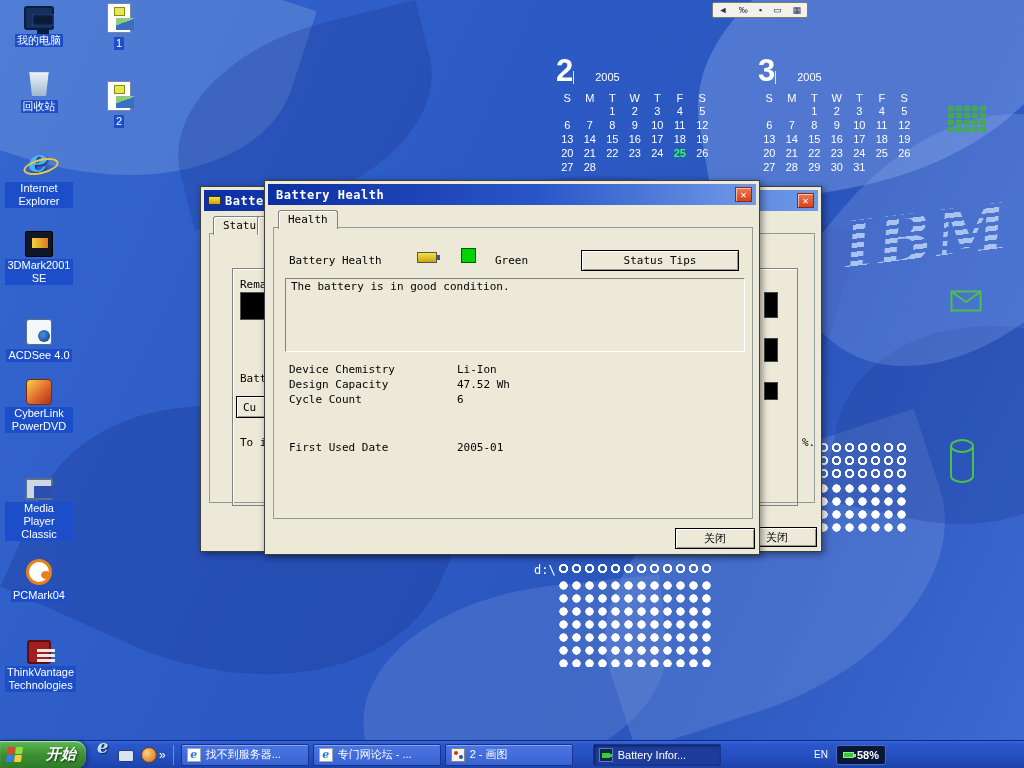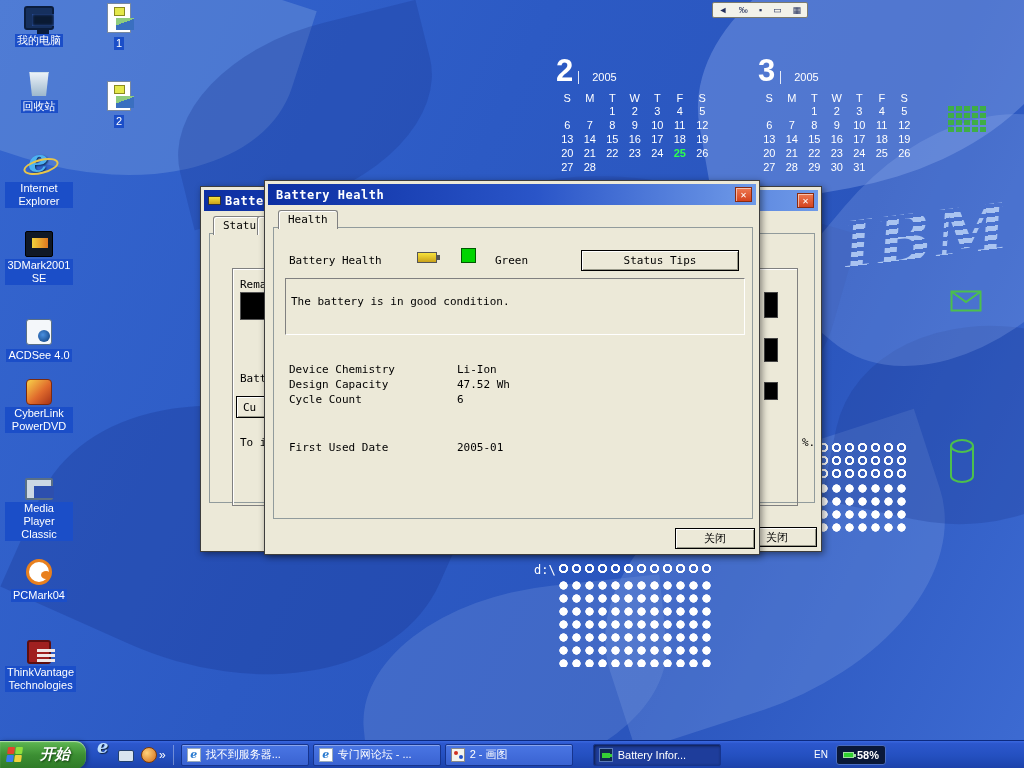--- a/index.html
+++ b/index.html
@@ -26,21 +26,21 @@
     background:#f2f2ea; border:1px solid #7b7b6e; border-radius:2px;
     display:flex; align-items:center; justify-content:space-around; }
   .tt-ico { font-size:9px; line-height:14px; color:#23305c; cursor:default; }
 
   
   .calendar { position:absolute; color:#fff; z-index:2; }
   #cal-feb { left:556px; top:54px; }
   #cal-mar { left:758px; top:54px; }
   .cal-head { display:flex; align-items:flex-end; height:32px; }
   .cal-month { font-size:31px; font-weight:bold; line-height:30px; }
-  .cal-year { font-size:11px; margin-left:5px; padding-left:13px; border-left:1px solid rgba(255,255,255,.85); line-height:13px; margin-bottom:2px;}
+  .cal-year { font-size:11px; padding-left:21px; border-left:1px solid rgba(255,255,255,.85); line-height:13px; margin-bottom:2px;}
   .cal-grid { display:grid; grid-template-columns:repeat(7,22.5px); row-gap:1px; margin-top:6px;
     font-size:11px; text-align:center; }
   .cal-hd { font-weight:normal; }
   .cal-cell { height:13px; line-height:13px; }
   .cal-cell.hl { color:#2dff4e; font-weight:bold; }
 
   
   #grid-icon { position:absolute; left:948px; top:106px; width:40px; display:flex; flex-wrap:wrap; gap:2px; z-index:2;}
   .gsq { width:6px; height:5px; background:#3fae46; }
   .gdecor { position:absolute; z-index:2; }
@@ -128,21 +128,21 @@
   #dlg-health { left:264px; top:180px; width:496px; height:375px; z-index:30; }
   #dlg-health .tab { left:13px; }
   #dlg-health .tabpage { width:480px; height:292px; }
   .bh-label { position:absolute; left:15px; top:26px; }
   .batt-glyph { position:absolute; left:143px; top:24px; width:20px; height:11px; border:1px solid #555;
     background:linear-gradient(#f7e23c,#caa21a); }
   .batt-glyph::after { content:""; position:absolute; right:-4px; top:2px; width:3px; height:5px; background:#555; }
   .green-led { position:absolute; left:187px; top:20px; width:15px; height:15px; background:#00d400; border:1px solid #005800; }
   .bh-status { position:absolute; left:221px; top:26px; }
   #btn-tips { left:307px; top:22px; width:158px; height:21px; }
-  #bh-textbox { position:absolute; left:11px; top:50px; width:460px; height:57px; padding:16px 5px; background:#ECE9D8; }
+  #bh-textbox { position:absolute; left:11px; top:50px; width:460px; height:74px; padding:1px 5px; background:#ECE9D8; }
   #bh-fields { position:absolute; left:15px; top:134px; }
   .frow { display:flex; height:15px; line-height:15px; }
   .flabel { width:168px; }
   #bh-firstused { position:absolute; left:15px; top:212px; display:flex; height:15px; line-height:15px;}
   #btn-improve { left:307px; top:208px; width:158px; height:21px; }
   #btn-close-health { left:410px; top:347px; width:80px; height:21px; }
 
   
   #dlg-info { left:200px; top:186px; width:622px; height:366px; z-index:20; }
   #dlg-info .tab { left:12px; }
@@ -161,21 +161,21 @@
   .bi-sq3 { left:554px; top:148px; height:18px; }
   .bi-pct { position:absolute; left:592px; top:202px; }
   #btn-close-info { left:536px; top:340px; width:80px; height:20px; }
 
   
   #taskbar { position:absolute; left:0; bottom:0; width:1024px; height:28px; z-index:50;
     background:linear-gradient(#3a68e0 0%, #2c57cd 10%, #2450c0 55%, #1c42ab 100%);
     border-top:1px solid #0c2a80; display:flex; align-items:center; }
   #start-btn { width:86px; height:28px; border-radius:0 11px 11px 0; cursor:pointer;
     background:linear-gradient(#5fb953,#3c8f33 50%,#2e7a27); box-shadow:inset 0 1px 1px rgba(255,255,255,.55), 2px 0 4px rgba(0,0,0,.35);
-    display:flex; align-items:center; gap:18px; padding-left:7px; color:#fff; font-weight:bold; font-style:italic; font-size:15px;
+    display:flex; align-items:center; gap:24px; padding-left:7px; color:#fff; font-weight:bold; font-style:italic; font-size:15px;
     text-shadow:1px 1px 2px #143f10; }
   #start-flag { width:15px; height:15px; display:grid; grid-template-columns:7px 7px; gap:1px; transform:skewX(-8deg); }
   #start-flag span { width:7px; height:7px; border-radius:1px; }
   #start-flag span:nth-child(1){background:#e3442e;} #start-flag span:nth-child(2){background:#8ee03c;}
   #start-flag span:nth-child(3){background:#3a7cf0;} #start-flag span:nth-child(4){background:#f0d23c;}
   #quick-launch { display:flex; align-items:center; gap:7px; margin-left:9px; }
   .ql { width:16px; height:16px; position:relative; cursor:pointer; font-size:13px; color:#dfeaff; text-align:center; line-height:16px;}
   .ql.internet-explorer-icon::before { left:2px; top:-8px; font-size:18px; color:#bfe0ff; text-shadow:1px 1px 1px #123;}
   .ql.internet-explorer-icon::after { display:none; }
   .ql.show-desktop-icon { background:#d8e4f0; border:1px solid #23406e; border-radius:2px; height:12px; margin-top:2px;}

